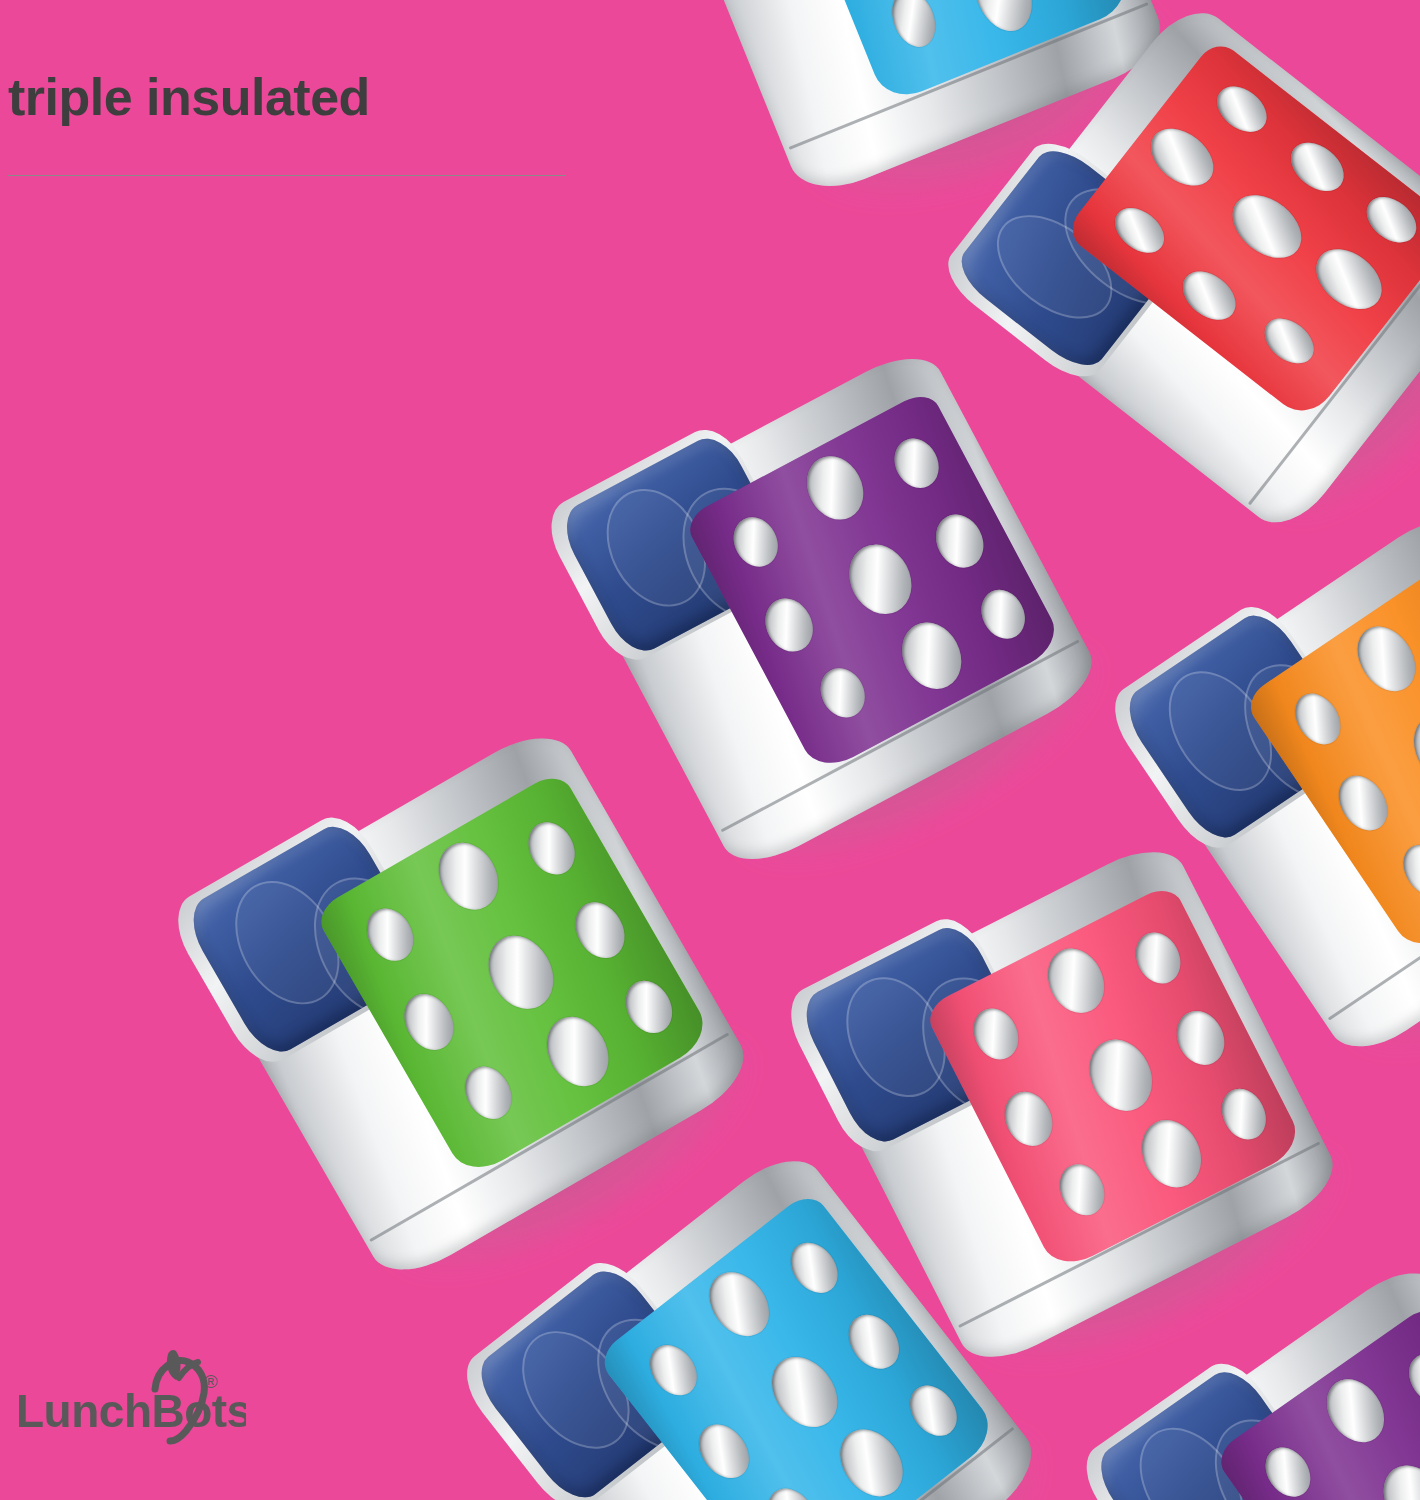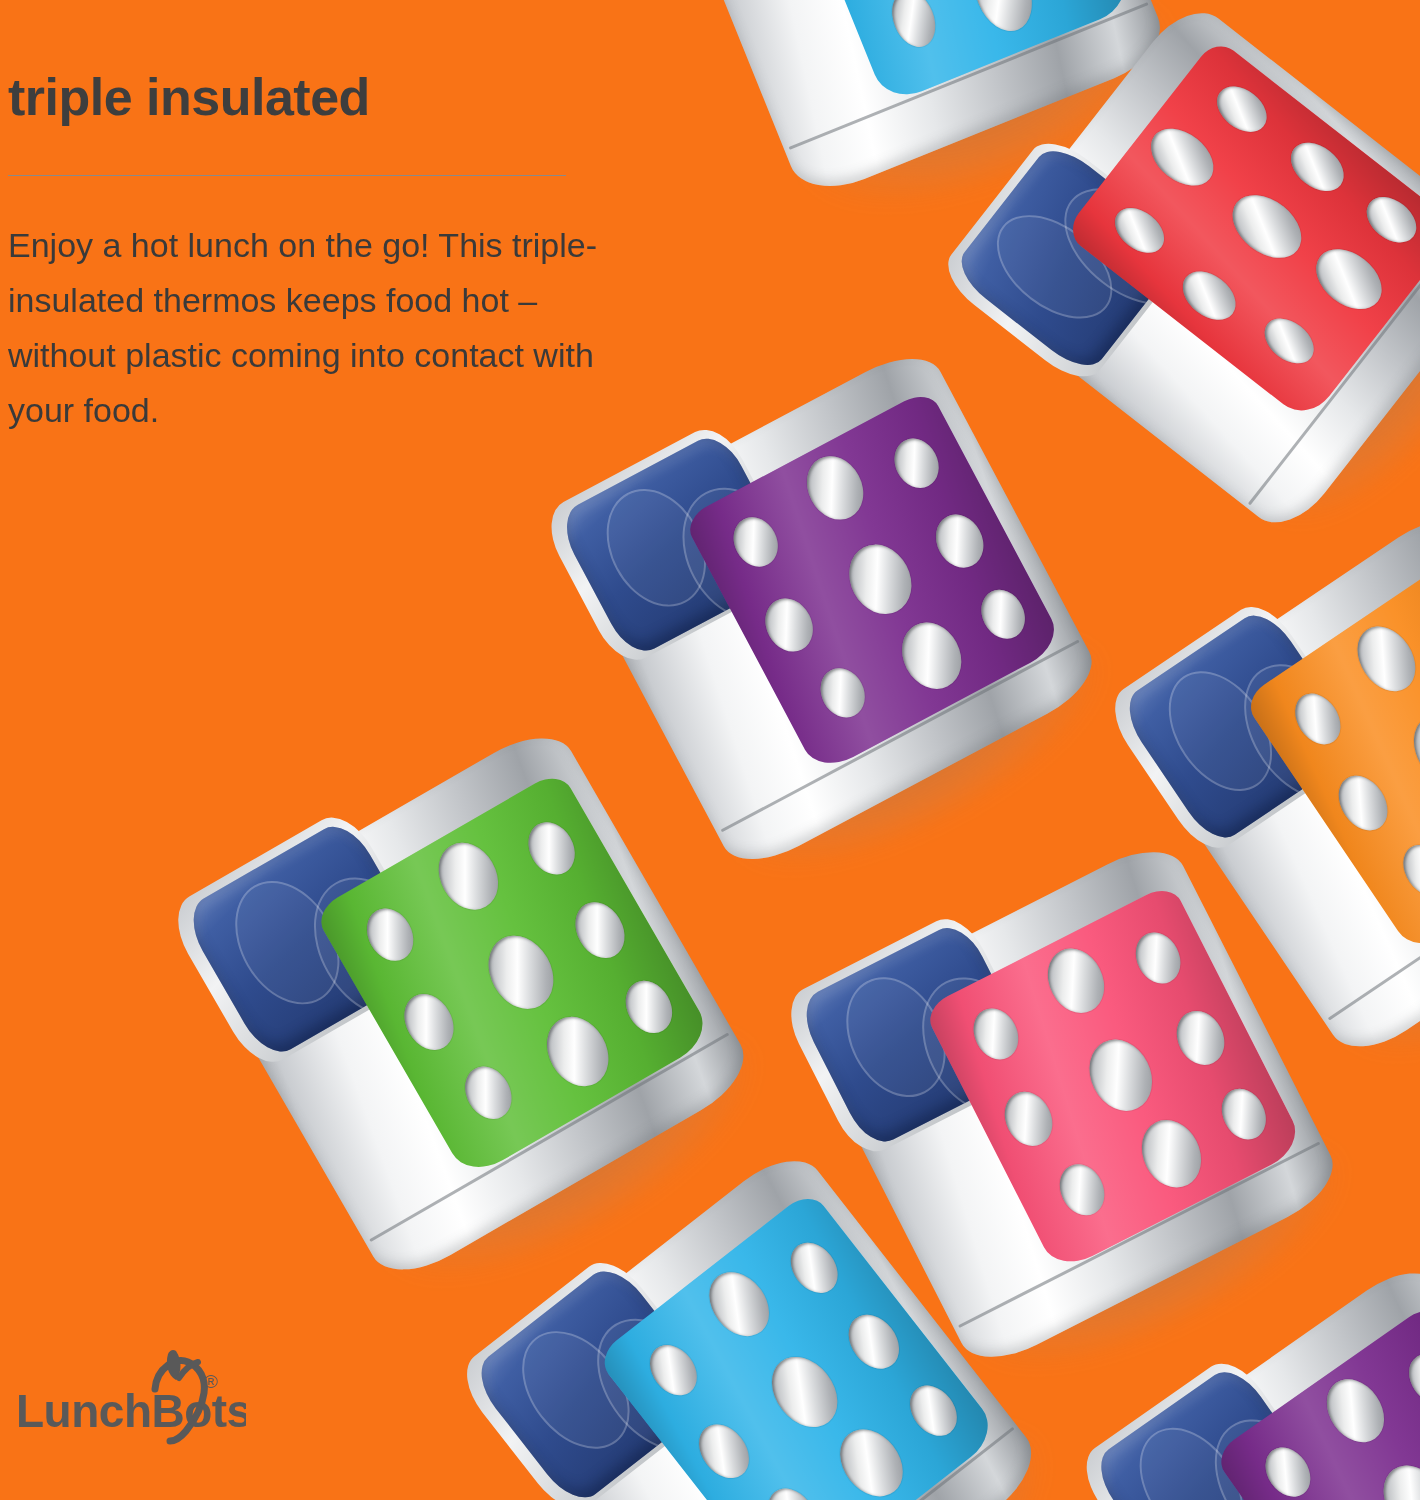--- a/index.html
+++ b/index.html
@@ -4,21 +4,21 @@
 <style>
   html, body {
     margin: 0;
     padding: 0;
     background: #ffffff;
   }
   #page {
     position: relative;
     width: 1420px;
     height: 1500px;
-    background: #f97316;
+    background: #ec4899;
     overflow: hidden;
     font-family: "Liberation Sans", sans-serif;
   }
 
   
   #text-panel {
     position: absolute;
     left: 8px;
     top: 70px;
     width: 600px;
@@ -153,21 +153,20 @@
   }
 </style>
 </head>
 <body>
 
 <div id="page">
 
   <div id="text-panel">
     <h1 id="headline">triple insulated</h1>
     <div id="divider"></div>
-    <p id="body-copy">Enjoy a hot lunch on the go! This triple-insulated thermos keeps food hot – without plastic coming into contact with your food.</p>
   </div>
 
   <div id="products-layer">
       <div class="thermos" style="left: 690px; top: -330px; width: 430px; height: 500px; transform: rotate(-22deg);">
         <div class="shadow"></div>
         <div class="body"></div>
         <div class="seam"></div>
         <div class="sleeve" style="background: rgb(47, 180, 233); left: 30%; top: 17%; width: 62%; height: 66%;"></div>
         <div class="hole" style="left: calc(38.68%); top: calc(63.2%); width: 9.3%; height: 11.682%;"></div>
         <div class="hole" style="left: calc(58.52%); top: calc(63.2%); width: 12.4%; height: 15.576%;"></div>

